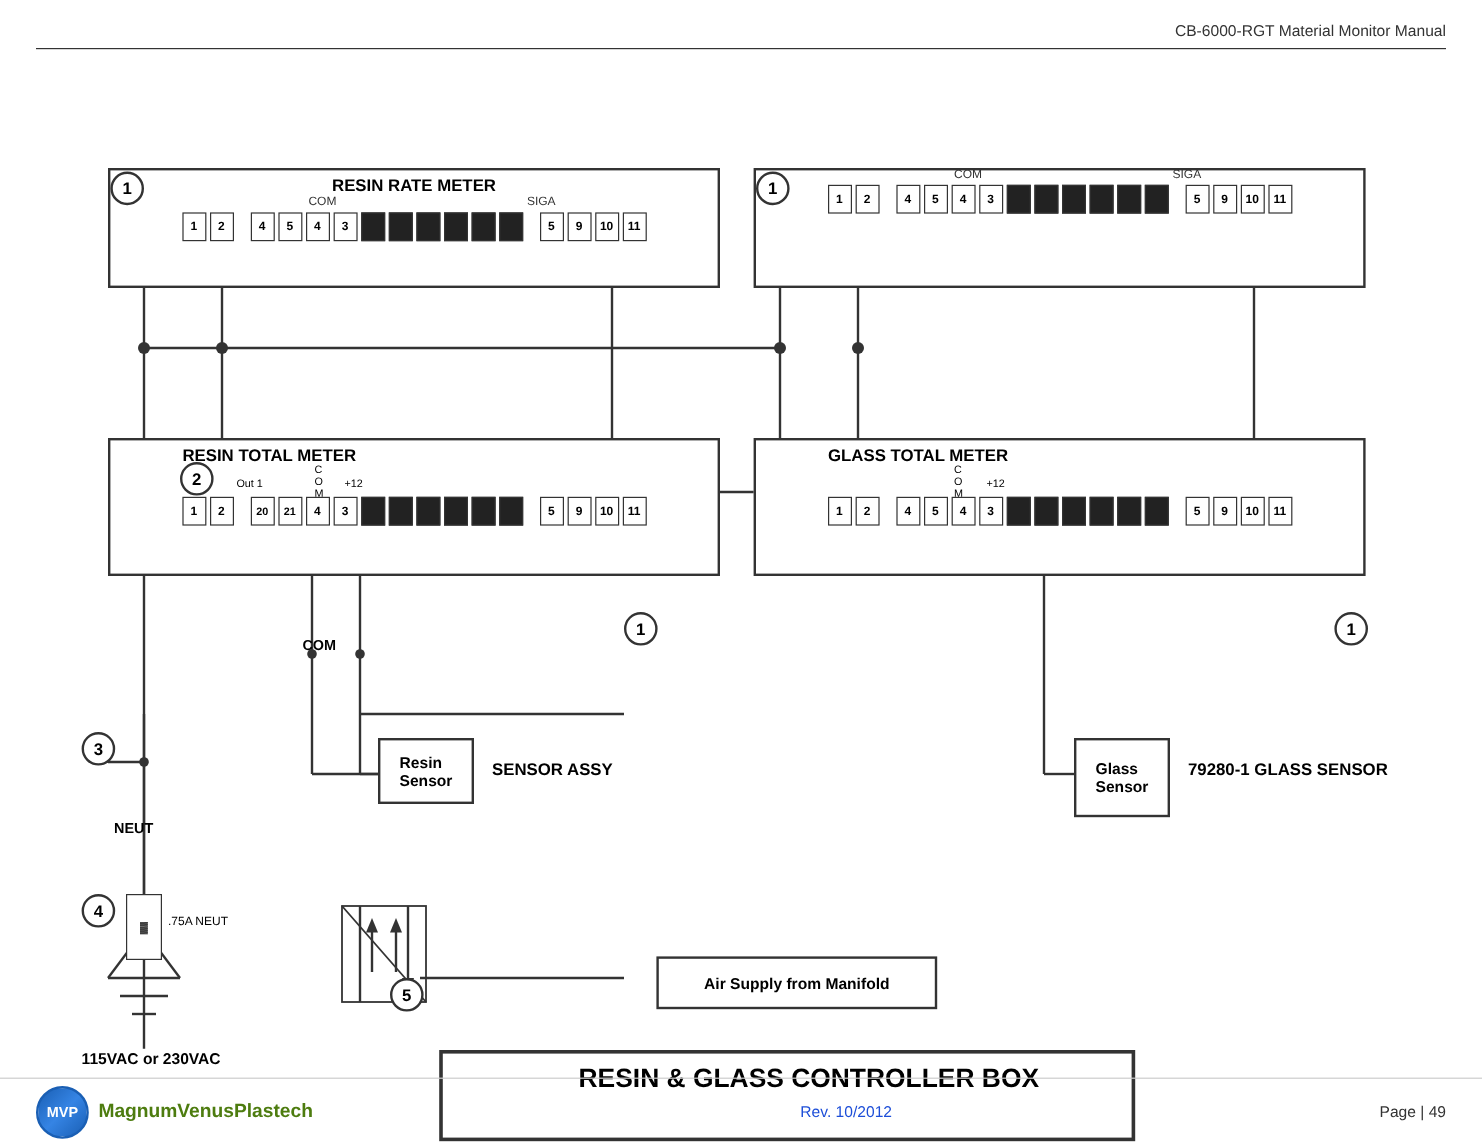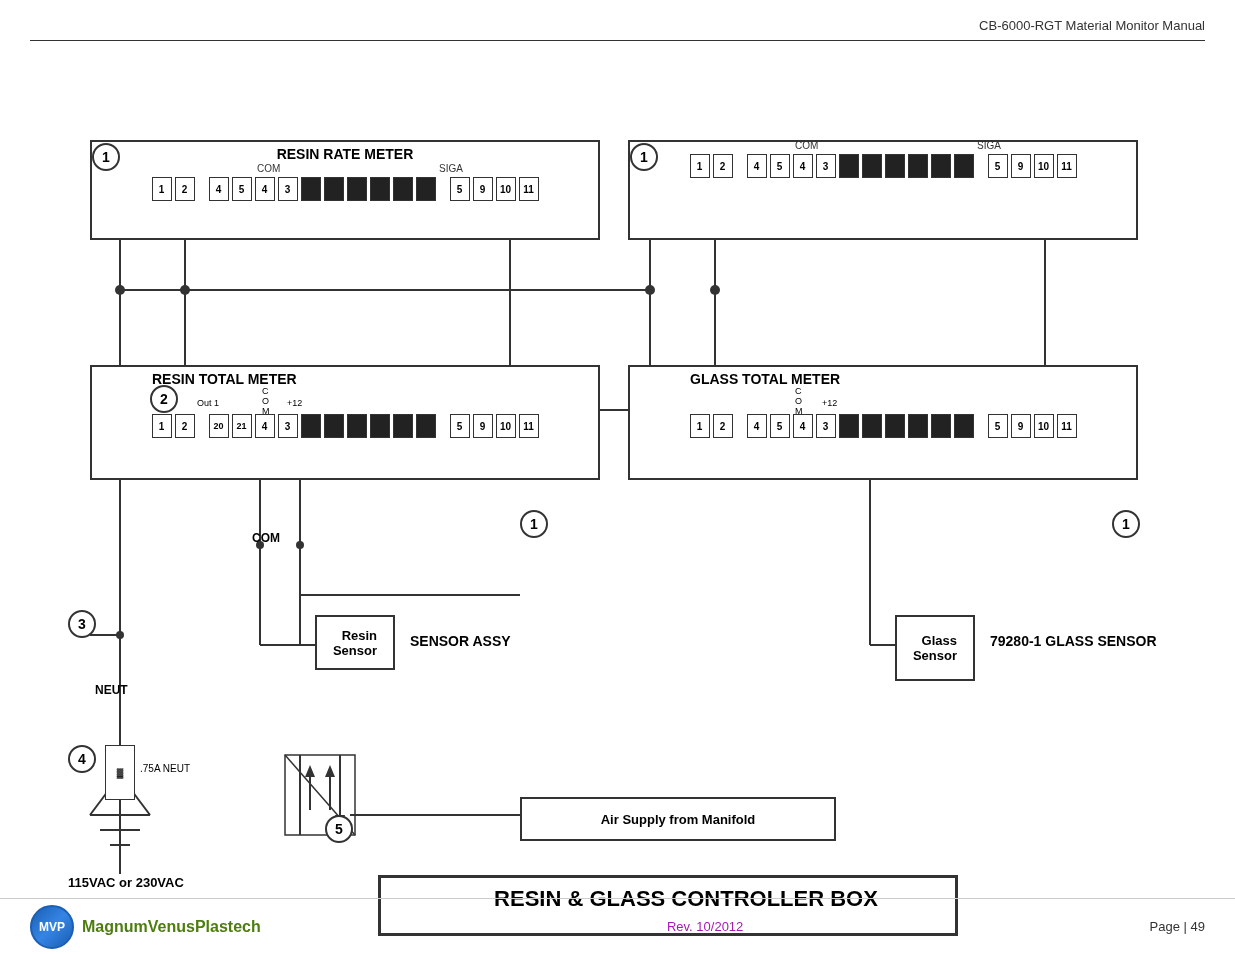--- a/index.html
+++ b/index.html
@@ -97,21 +97,21 @@
     
     .sensor-box {
       position: absolute;
       border: 2px solid #333;
       background: #fff;
       display: flex;
       align-items: center;
       justify-content: center;
       font-size: 13px;
       font-weight: bold;
-      text-align: right;
+      text-align: left;
     }
     
     .signal-box {
       position: absolute;
       border: 2px solid #333;
       background: #fff;
       display: flex;
       align-items: center;
       justify-content: center;
       font-size: 13px;
@@ -156,21 +156,21 @@
       font-size: 12px;
       font-weight: bold;
     }
     .footer-brand {
       font-size: 16px;
       font-weight: bold;
       color: #4d7c0f;
     }
     .footer-rev {
       font-size: 13px;
-      color: #a21caf;
+      color: #1d4ed8;
     }
     .footer-page {
       font-size: 13px;
       color: #333;
     }
     
     .controller-box {
       position: absolute;
       border: 3px solid #333;
       background: #fff;
@@ -427,40 +427,40 @@
   <div class="sensor-box" style="left:865px;top:560px;width:80px;height:66px;">
     <div>
       <div>Glass</div>
       <div>Sensor</div>
     </div>
   </div>
 
   <div style="position:absolute;left:960px;top:578px;font-size:14px;font-weight:bold;">79280-1 GLASS SENSOR</div>
 
 
-  <div class="signal-box" style="left:490px;top:742px;width:316px;height:44px;">
+  <div class="signal-box" style="left:517px;top:742px;width:234px;height:44px;">
     <span>Air Supply from Manifold</span>
   </div>
 
   <div class="circle-num" style="left:38px;top:555px;">3</div>
 
   <div class="circle-num" style="left:38px;top:690px;">4</div>
 
   <div class="circle-num" style="left:295px;top:760px;">5</div>
 
   <div class="neut-label" style="left:65px;top:628px;">NEUT</div>
 
   <div class="fuse-box" style="left:75px;top:690px;width:30px;height:55px;">
     <span>▓</span>
   </div>
   <div style="position:absolute;left:110px;top:708px;font-size:10px;">.75A NEUT</div>
 
   <div class="voltage-label" style="left:38px;top:820px;">115VAC or 230VAC</div>
 
-  <div class="controller-box" style="left:348px;top:820px;width:580px;height:61px;padding-left:36px;">
+  <div class="controller-box" style="left:336px;top:820px;width:580px;height:76px;padding-left:36px;">
     <div class="controller-title">RESIN &amp; GLASS CONTROLLER BOX</div>
   </div>
 
 </div>
 
 <div class="footer">
   <div class="footer-logo">
     <div class="logo-circle">
       <span>MVP</span>
     </div>

